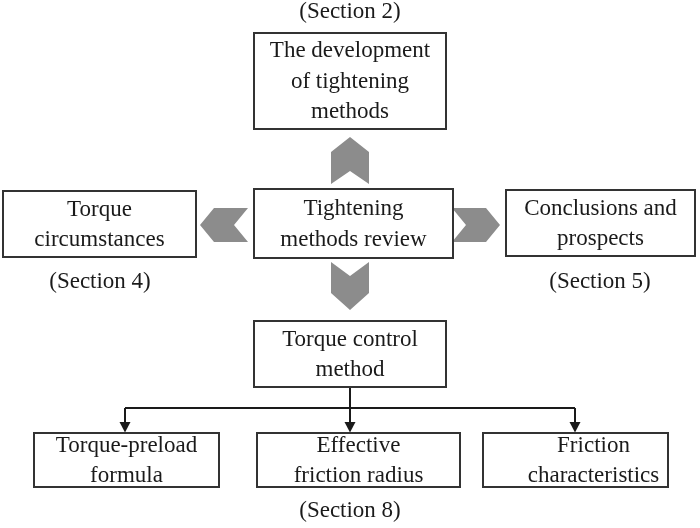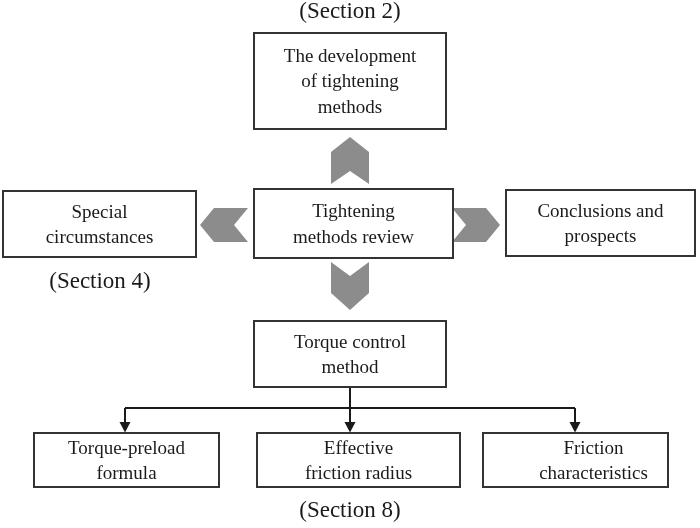--- a/index.html
+++ b/index.html
@@ -25,21 +25,21 @@
   }
   .box {
     position: absolute;
     box-sizing: border-box;
     border: 2px solid #333333;
     background: #ffffff;
     display: flex;
     align-items: center;
     justify-content: center;
     text-align: center;
-    font-size: 19px;
+    font-size: 23px;
     line-height: 1.32;
     white-space: pre-line;
     z-index: 2;
   }
   .label {
     position: absolute;
     text-align: center;
     font-size: 23px;
     line-height: 28px;
     white-space: nowrap;
@@ -74,28 +74,29 @@
 
     <path d="M350,388 L350,424 M125,408 L575,408 M125,408 L125,424 M575,408 L575,424" fill="none" stroke-width="2" stroke="#1a1a1a"></path>
 
     <polygon points="119.5,422 130.5,422 125,432.5" fill="#1a1a1a"></polygon>
     <polygon points="344.5,422 355.5,422 350,432.5" fill="#1a1a1a"></polygon>
     <polygon points="569.5,422 580.5,422 575,432.5" fill="#1a1a1a"></polygon>
   </svg>
 
   <div class="label label-section2">(Section 2)</div>
   <div class="label label-section4">(Section 4)</div>
+  <div class="label label-section5">(Section 5)</div>
   <div class="label label-section3">(Section 8)</div>
 
   <div class="box box-development">The development
 of tightening
 methods</div>
   <div class="box box-review">Tightening
 methods review</div>
-  <div class="box box-special">Special
+  <div class="box box-special">Torque
 circumstances</div>
   <div class="box box-conclusions">Conclusions and
 prospects</div>
   <div class="box box-torque">Torque control
 method</div>
   <div class="box box-preload">Torque-preload
 formula</div>
   <div class="box box-friction-rad">Effective
 friction radius</div>
   <div class="box box-friction-char">Friction

